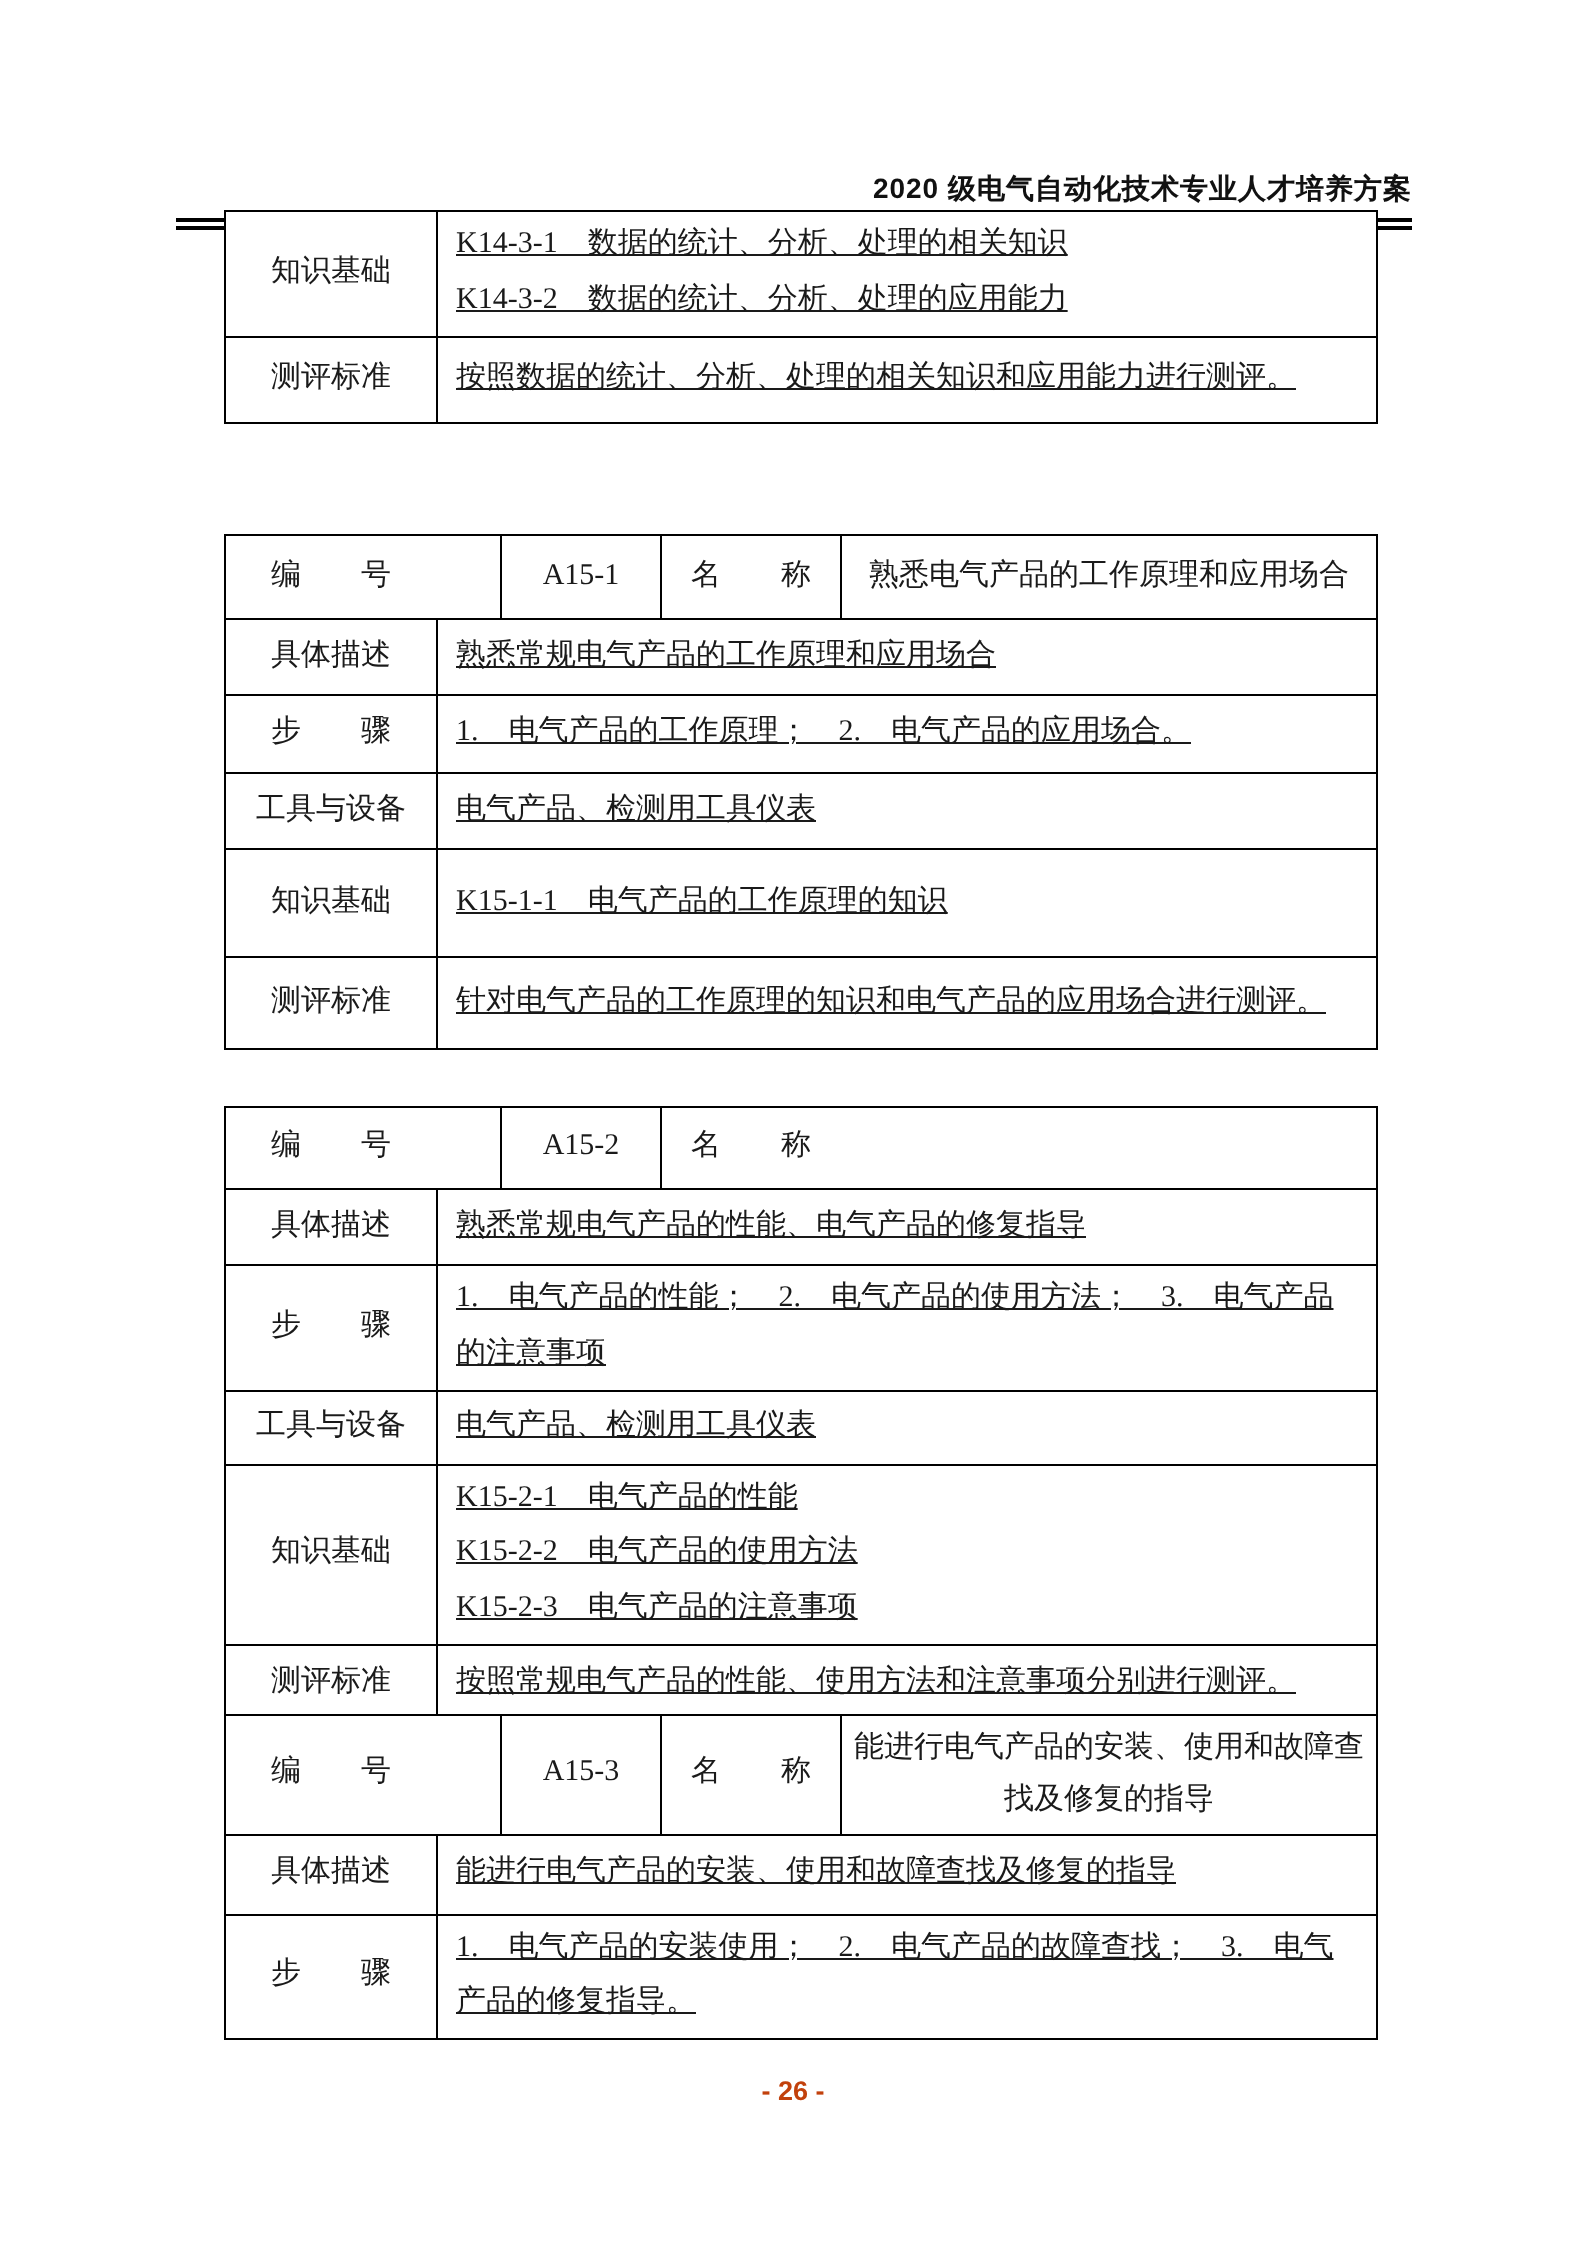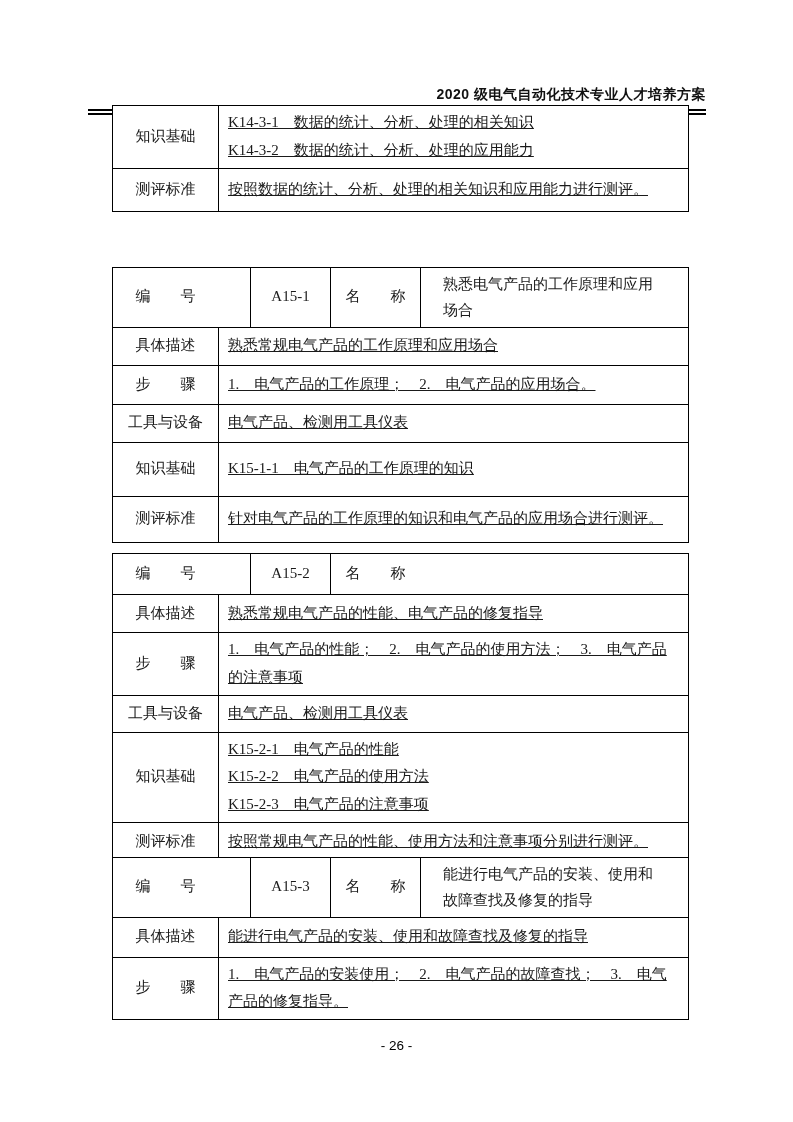--- a/index.html
+++ b/index.html
@@ -27,21 +27,21 @@
   .tr:first-child{border-top:none;}
   .td{
     display:flex;align-items:center;box-sizing:border-box;
     border-left:1.4px solid #000;padding:3px 9px;line-height:1.85;
   }
   .td:first-child{border-left:none;}
   .td.lab{width:105px;flex:none;justify-content:center;text-align:right;padding:3px 2px;}
   .td.code{width:80px;flex:none;justify-content:center;text-align:center;padding:3px 2px;margin-left:32px;}
   .td.nlab{width:90px;flex:none;justify-content:center;text-align:center;padding:3px 2px;}
   .td.val{flex:1;text-decoration:underline;}
-  .td.name{flex:1;justify-content:center;line-height:1.75;padding:3px 22px;}
+  .td.name{flex:1;justify-content:center;text-align:center;line-height:1.75;padding:3px 6px;}
   .lines{display:block;}
   .lines div{line-height:1.85;}
 
   #t1{top:105px;}
   #t2{top:267px;}
   #t3{top:553px;}
   #t4{top:857px;}
 
   #t1 .tr:nth-child(1){min-height:57px;}
   #t1 .tr:nth-child(2){min-height:42px;}
@@ -60,21 +60,21 @@
   #t3 .tr:nth-child(5){min-height:79px;}
   #t3 .tr:nth-child(6){min-height:39px;}
 
   #t4 .tr:nth-child(1){min-height:57px;}
   #t4 .tr:nth-child(2){min-height:39px;}
   #t4 .tr:nth-child(3){min-height:58px;}
 
   
   .footer{
     position:absolute;left:0;right:0;top:1038px;text-align:center;
-    font-family:"Liberation Sans","DejaVu Sans",sans-serif;font-size:13.5px;color:#000000;
+    font-family:"Liberation Sans","DejaVu Sans",sans-serif;font-size:13.5px;color:#c2410c;font-weight:bold;
   }
 </style>
 </head>
 <body>
 
 <div class="page">
 
   <div class="header">
     <div class="header-title">2020 级电气自动化技术专业人才培养方案</div>
     <div class="header-rule"></div>

